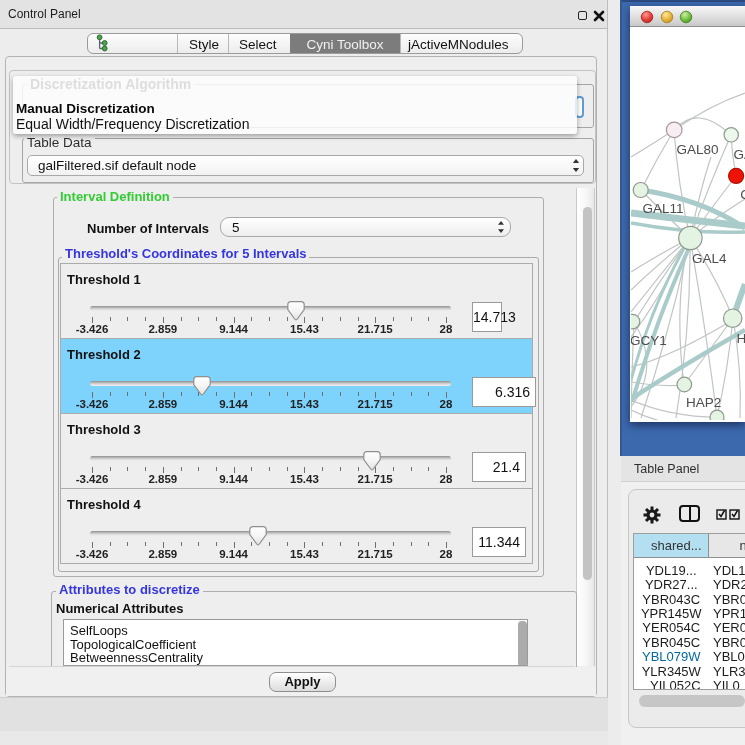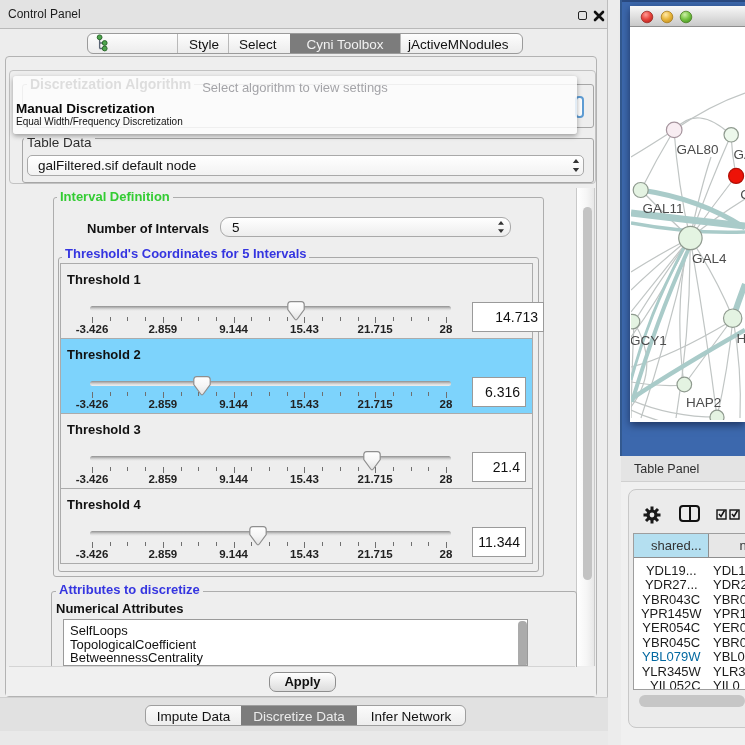--- a/index.html
+++ b/index.html
@@ -114,21 +114,21 @@
 <svg class="abs" style="left:226.3px;top:37px;" width="18" height="21" viewBox="-9 -7.6 18 21">
 <defs>
             <linearGradient id="thg0" x1="0" y1="0" x2="0" y2="1">
               <stop offset="0" stop-color="#ffffff"></stop>
               <stop offset="0.55" stop-color="#f4f4f4"></stop>
               <stop offset="1" stop-color="#e2e2e2"></stop>
             </linearGradient>
           </defs>
 <path d="M -8.2 1 L -8.2 -4 Q -8.2 -7 -5.2 -7 L 5.2 -7 Q 8.2 -7 8.2 -4 L 8.2 1 L 1.3 10.4 Q 0 12.1 -1.3 10.4 Z" fill="url(#thg0)" stroke="#8e8e8e" stroke-width="1.2"></path>
         </svg>
-<div class="abs" style="left:411px;top:38px;width:72px;height:30px;background:#fff;border:1px solid #9a9a9a;box-sizing:border-box;font-size:14px;color:#111;text-align:right;line-height:28px;padding-right:5px;padding-left:20px;">14.713</div>
+<div class="abs" style="left:411px;top:38px;width:30px;height:30px;background:#fff;border:1px solid #9a9a9a;box-sizing:border-box;font-size:14px;color:#111;text-align:right;line-height:28px;padding-right:5px;">14.713</div>
 </div>
 <div class="abs" style="left:60px;top:338px;width:473px;height:76px;border:1px solid #ababab;box-sizing:border-box;background:#7dd3fc;">
 <div class="abs" style="left:6px;top:8px;font-size:13px;font-weight:bold;color:#111;">Threshold 2</div>
 <div class="abs" style="left:29px;top:42px;width:361px;height:5px;background:linear-gradient(#8f8f8f,#d9d9d9 60%,#efefef);border-radius:3px;"></div>
 <div class="abs" style="left:31.0px;top:53px;width:1px;height:6px;background:#6f6f6f;"></div>
         <div class="abs" style="left:48.7px;top:53px;width:1px;height:4px;background:#6f6f6f;"></div>
         <div class="abs" style="left:66.4px;top:53px;width:1px;height:4px;background:#6f6f6f;"></div>
         <div class="abs" style="left:84.1px;top:53px;width:1px;height:4px;background:#6f6f6f;"></div>
         <div class="abs" style="left:101.8px;top:53px;width:1px;height:6px;background:#6f6f6f;"></div>
         <div class="abs" style="left:119.5px;top:53px;width:1px;height:4px;background:#6f6f6f;"></div>
@@ -156,21 +156,21 @@
 <svg class="abs" style="left:131.7px;top:37px;" width="18" height="21" viewBox="-9 -7.6 18 21">
 <defs>
             <linearGradient id="thg1" x1="0" y1="0" x2="0" y2="1">
               <stop offset="0" stop-color="#ffffff"></stop>
               <stop offset="0.55" stop-color="#f4f4f4"></stop>
               <stop offset="1" stop-color="#e2e2e2"></stop>
             </linearGradient>
           </defs>
 <path d="M -8.2 1 L -8.2 -4 Q -8.2 -7 -5.2 -7 L 5.2 -7 Q 8.2 -7 8.2 -4 L 8.2 1 L 1.3 10.4 Q 0 12.1 -1.3 10.4 Z" fill="url(#thg1)" stroke="#8e8e8e" stroke-width="1.2"></path>
         </svg>
-<div class="abs" style="left:411px;top:38px;width:54px;height:30px;background:#fff;border:1px solid #9a9a9a;box-sizing:border-box;font-size:14px;color:#111;text-align:right;line-height:28px;padding-right:5px;">6.316</div>
+<div class="abs" style="left:411px;top:38px;width:64px;height:30px;background:#fff;border:1px solid #9a9a9a;box-sizing:border-box;font-size:14px;color:#111;text-align:right;line-height:28px;padding-right:5px;">6.316</div>
 </div>
 <div class="abs" style="left:60px;top:413px;width:473px;height:76px;border:1px solid #ababab;box-sizing:border-box;background:#eeeeee;">
 <div class="abs" style="left:6px;top:8px;font-size:13px;font-weight:bold;color:#111;">Threshold 3</div>
 <div class="abs" style="left:29px;top:42px;width:361px;height:5px;background:linear-gradient(#8f8f8f,#d9d9d9 60%,#efefef);border-radius:3px;"></div>
 <div class="abs" style="left:31.0px;top:53px;width:1px;height:6px;background:#6f6f6f;"></div>
         <div class="abs" style="left:48.7px;top:53px;width:1px;height:4px;background:#6f6f6f;"></div>
         <div class="abs" style="left:66.4px;top:53px;width:1px;height:4px;background:#6f6f6f;"></div>
         <div class="abs" style="left:84.1px;top:53px;width:1px;height:4px;background:#6f6f6f;"></div>
         <div class="abs" style="left:101.8px;top:53px;width:1px;height:6px;background:#6f6f6f;"></div>
         <div class="abs" style="left:119.5px;top:53px;width:1px;height:4px;background:#6f6f6f;"></div>
@@ -259,26 +259,20 @@
   <div class="abs" style="left:454px;top:1px;width:9px;height:46px;background:#ababab;border-radius:4px;"></div>
 </div>
 
 <div class="abs" style="left:9px;top:666px;width:566px;height:2px;background:#d4d4d4;height:1px;"></div>
 
 <div class="abs" style="left:6px;top:667px;width:590px;height:29px;background:#f0f0f0;"></div>
 <div class="abs" style="left:269px;top:672px;width:67px;height:20px;background:linear-gradient(#ffffff,#dcdcdc);border:1px solid #8e8e8e;border-radius:7px;box-sizing:border-box;text-align:center;font-size:13px;font-weight:bold;color:#111;line-height:18px;">Apply</div>
 
 <div class="abs" style="left:0;top:697px;width:608px;height:33px;background:#e1e1e1;border-top:1px solid #cfcfcf;"></div>
 
-<div class="abs" style="left:145px;top:705px;width:321px;height:21px;background:linear-gradient(#fbfbfb,#ededed);border:1px solid #9e9e9e;border-radius:6px;box-sizing:border-box;overflow:hidden;">
-  <div class="abs" style="left:95px;top:0;width:116px;height:21px;background:#7c7c7c;"></div>
-  <div class="abs" style="left:0px;top:2.5px;width:95px;text-align:center;font-size:13.5px;color:#111;">Impute Data</div>
-  <div class="abs" style="left:95px;top:2.5px;width:116px;text-align:center;font-size:13.5px;color:#ececec;">Discretize Data</div>
-  <div class="abs" style="left:211px;top:2.5px;width:108px;text-align:center;font-size:13.5px;color:#111;">Infer Network</div>
-</div>
 
 <div class="abs" style="left:610px;top:366px;font-size:10px;color:#888;">‹</div>
 
 <div class="abs" style="left:608px;top:0;width:137px;height:745px;background:#ececec;"></div>
 <div class="abs" style="left:620px;top:0;width:125px;height:456px;background:#3c68ad;"></div>
 <div class="abs" style="left:620px;top:0;width:125px;height:2px;background:#2a4a80;"></div>
 <div class="abs" style="left:620px;top:0;width:2px;height:456px;background:#33598f;"></div>
 
 <div class="abs" style="left:630px;top:6px;width:115px;height:416px;box-shadow:0 3px 8px rgba(0,0,20,0.5);background:#fff;">
   <div class="abs" style="left:0;top:0;width:115px;height:21px;background:linear-gradient(#f8f8f8,#c9c9c9);border-bottom:1px solid #8f8f8f;box-sizing:border-box;"></div>
@@ -418,16 +412,15 @@
 <div class="abs" style="left:0;top:129.8px;width:74.5px;text-align:center;font-size:13px;color:#1c1c1c;">YLR345W</div>
 <div class="abs" style="left:79px;top:129.8px;font-size:13px;color:#1c1c1c;white-space:nowrap;">YLR3</div>
 <div class="abs" style="left:16px;top:144.2px;width:74.5px;text-align:left;font-size:13px;color:#1c1c1c;">YIL052C</div>
 <div class="abs" style="left:79px;top:144.2px;font-size:13px;color:#1c1c1c;white-space:nowrap;">YIL0</div>
 </div>
 </div>
 
 <div class="abs" style="left:639px;top:695px;width:106px;height:12px;background:#c6c6c6;border-radius:6px;"></div>
 
 <div class="abs" style="left:13px;top:76px;width:564px;height:58px;background:rgba(253,253,253,0.84);border-radius:3px;box-shadow:0 2px 5px rgba(0,0,0,0.35);"></div>
-<div class="abs" style="left:13px;top:80px;width:564px;text-align:center;font-size:13px;color:#a4a4a8;">Select algorithm to view settings</div>
 <div class="abs" style="left:16px;top:100.5px;font-size:13.5px;font-weight:bold;color:#0a0a0a;">Manual Discretization</div>
-<div class="abs" style="left:16px;top:115.5px;font-size:10px;color:#111;">Equal Width/Frequency Discretization</div>
+<div class="abs" style="left:16px;top:115.5px;font-size:14px;color:#111;">Equal Width/Frequency Discretization</div>
 
 </div>
 </body></html>

